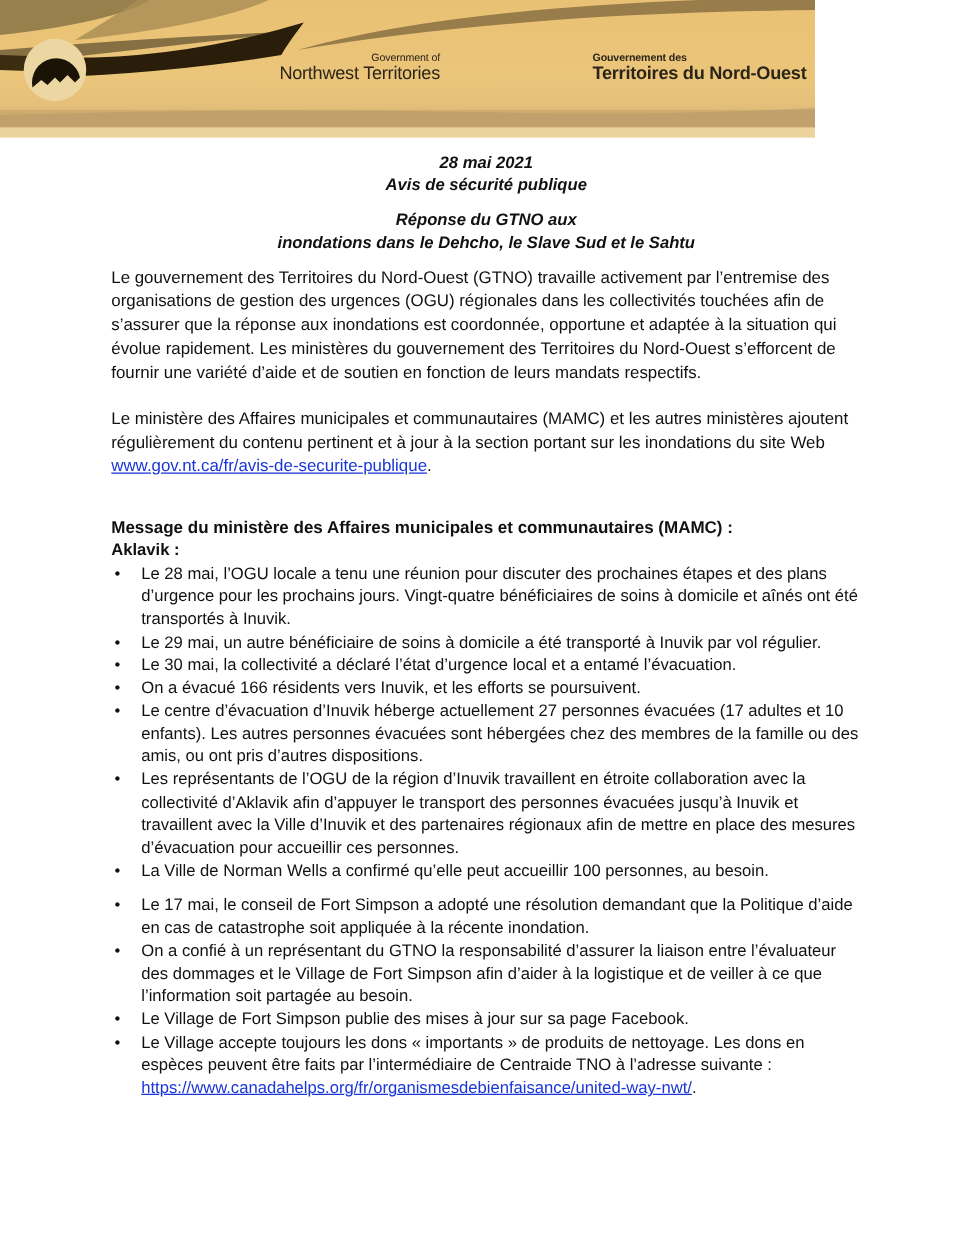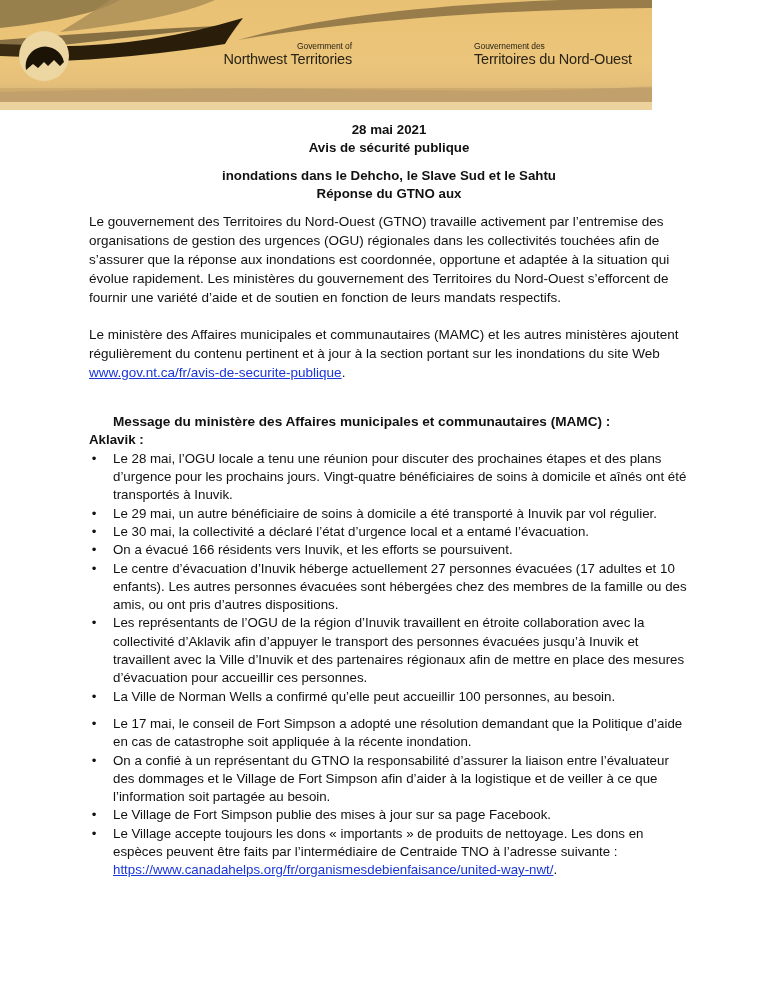--- a/index.html
+++ b/index.html
@@ -3,25 +3,25 @@
 <meta charset="utf-8">
 <style>
   html, body { margin: 0; padding: 0; background: #ffffff; }
   body { width: 769px; height: 1000px; position: relative; overflow: hidden;
          font-family: "Liberation Sans", sans-serif; color: #111; }
   .banner { position: absolute; left: 0; top: 0; width: 652px; height: 110px; overflow: hidden;
             background: linear-gradient(180deg, #e9c174 0%, #ebc57a 55%, #e6c07a 75%, #d8b678 85%, #e9cf96 100%); }
   .banner svg { position: absolute; left: 0; top: 0; }
   .gov-en, .gov-fr { position: absolute; color: #2b2418; }
   .gov-en { right: 300px; top: 41px; text-align: right; }
-  .gov-fr { left: 474px; top: 41px; text-align: left; }
+  .gov-fr { left: 474px; top: 41px; text-align: left; font-weight: bold; }
   .gov-small { font-size: 8.5px; line-height: 10px; letter-spacing: -0.1px; }
   .gov-big { font-size: 14.5px; line-height: 16px; letter-spacing: -0.2px; text-align: center; }
   .content { position: absolute; left: 89px; top: 121px; width: 600px; font-size: 13.3px; line-height: 18.3px; }
-  .center { text-align: center; font-weight: bold; }
+  .center { text-align: center; font-weight: bold; font-style: italic; }
   .p { margin: 0; }
   .gap1 { height: 9px; }
   .gap2 { height: 18px; }
   .gap3 { height: 22px; }
   .bold { font-weight: bold; }
   ul { list-style: none; margin: 0; padding: 0; }
   li { position: relative; padding-left: 24px; margin: 0; }
   li .bullet { position: absolute; left: 0; top: 0; width: 10px; text-align: center; }
   a { color: #1a35d8; text-decoration: underline; }
   .intro { font-size: 13.5px; line-height: 19px; }
@@ -56,31 +56,31 @@
   <div class="gov-fr">
     <div class="gov-small">Gouvernement des</div>
     <div class="gov-big">Territoires du Nord-Ouest</div>
   </div>
 </div>
 
 <div class="content">
   <div class="center">28 mai 2021</div>
   <div class="center">Avis de sécurité publique</div>
   <div class="gap1"></div>
+  <div class="center">Réponse du GTNO aux</div>
   <div class="center">inondations dans le Dehcho, le Slave Sud et le Sahtu</div>
-  <div class="center">Réponse du GTNO aux</div>
   <div class="gap1"></div>
 
   <p class="p intro">Le gouvernement des Territoires du Nord-Ouest (GTNO) travaille activement par l’entremise des organisations de gestion des urgences (OGU) régionales dans les collectivités touchées afin de s’assurer que la réponse aux inondations est coordonnée, opportune et adaptée à la situation qui évolue rapidement. Les ministères du gouvernement des Territoires du Nord-Ouest s’efforcent de fournir une variété d’aide et de soutien en fonction de leurs mandats respectifs.</p>
   <div class="gap2"></div>
   <p class="p intro"><span>Le ministère des Affaires municipales et communautaires (MAMC) et les autres ministères ajoutent régulièrement du contenu pertinent et à jour à la section portant sur les inondations du site Web </span><a href="#">www.gov.nt.ca/fr/avis-de-securite-publique</a><span>.</span></p>
   <div class="gap3"></div>
   <div class="gap1"></div>
 
-  <div class="bold" style="font-size:13.6px;margin-left:24px;">Message du ministère des Affaires municipales et communautaires (MAMC) :</div>
+  <div class="bold" style="font-size:13.6px;">Message du ministère des Affaires municipales et communautaires (MAMC) :</div>
   <div class="bold">Aklavik :</div>
   <ul>
     <li><span class="bullet">•</span><span>Le 28 mai, l’OGU locale a tenu une réunion pour discuter des prochaines étapes et des plans d’urgence pour les prochains jours. Vingt-quatre bénéficiaires de soins à domicile et aînés ont été transportés à Inuvik.</span></li>
     <li><span class="bullet">•</span><span>Le 29 mai, un autre bénéficiaire de soins à domicile a été transporté à Inuvik par vol régulier.</span></li>
     <li><span class="bullet">•</span><span>Le 30 mai, la collectivité a déclaré l’état d’urgence local et a entamé l’évacuation.</span></li>
     <li><span class="bullet">•</span><span>On a évacué 166 résidents vers Inuvik, et les efforts se poursuivent.</span></li>
     <li><span class="bullet">•</span><span>Le centre d’évacuation d’Inuvik héberge actuellement 27 personnes évacuées (17 adultes et 10 enfants). Les autres personnes évacuées sont hébergées chez des membres de la famille ou des amis, ou ont pris d’autres dispositions.</span></li>
     <li><span class="bullet">•</span><span>Les représentants de l’OGU de la région d’Inuvik travaillent en étroite collaboration avec la collectivité d’Aklavik afin d’appuyer le transport des personnes évacuées jusqu’à Inuvik et travaillent avec la Ville d’Inuvik et des partenaires régionaux afin de mettre en place des mesures d’évacuation pour accueillir ces personnes.</span></li>
     <li><span class="bullet">•</span><span>La Ville de Norman Wells a confirmé qu’elle peut accueillir 100 personnes, au besoin.</span></li>
   </ul>

